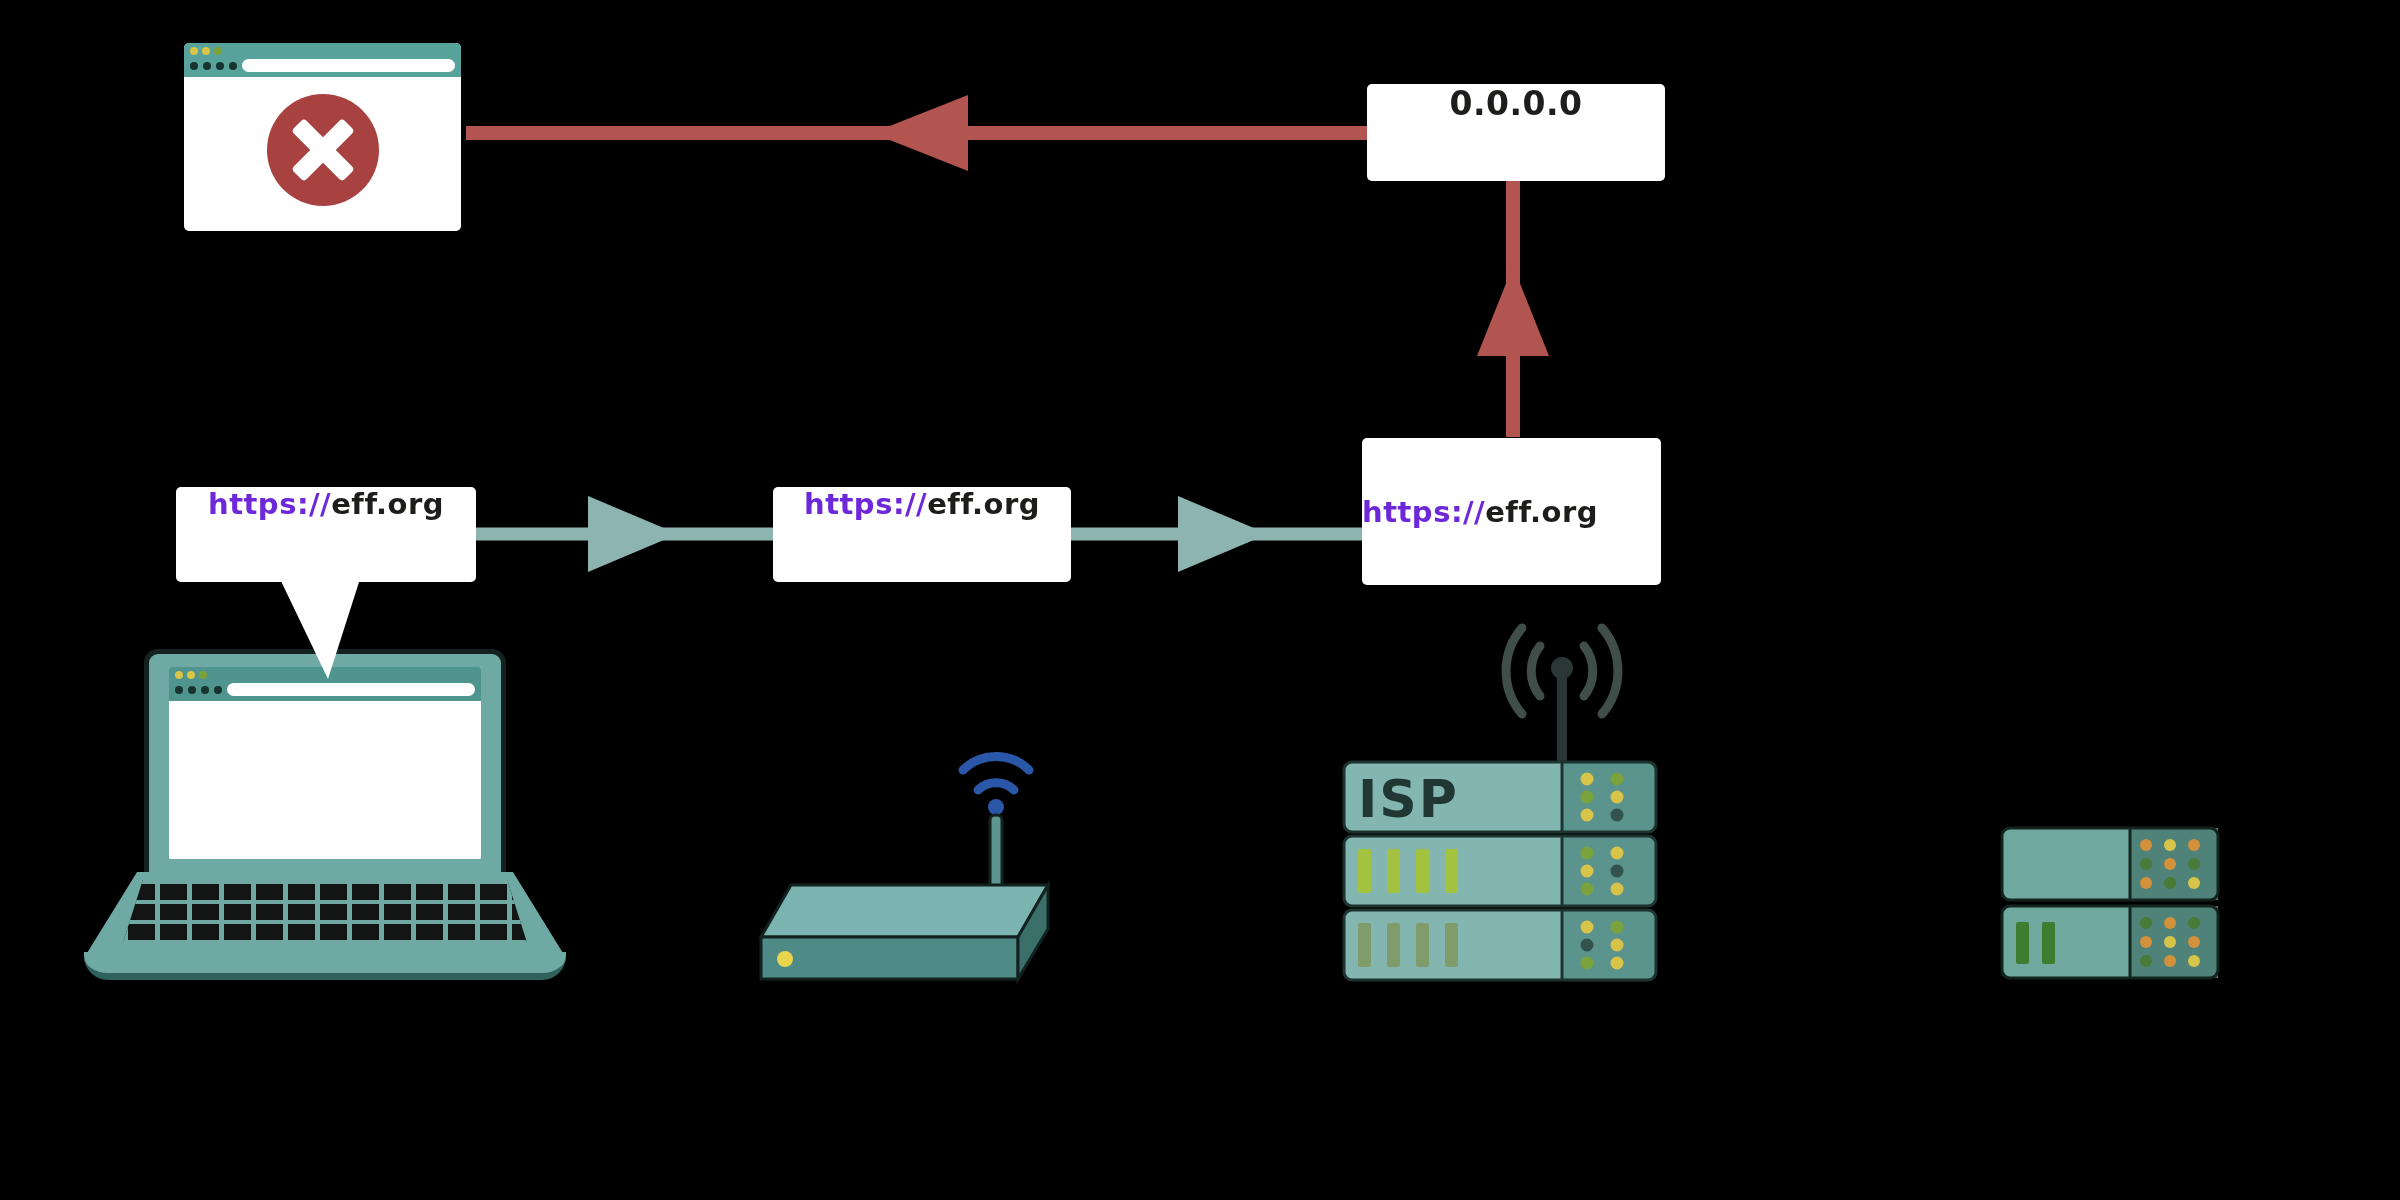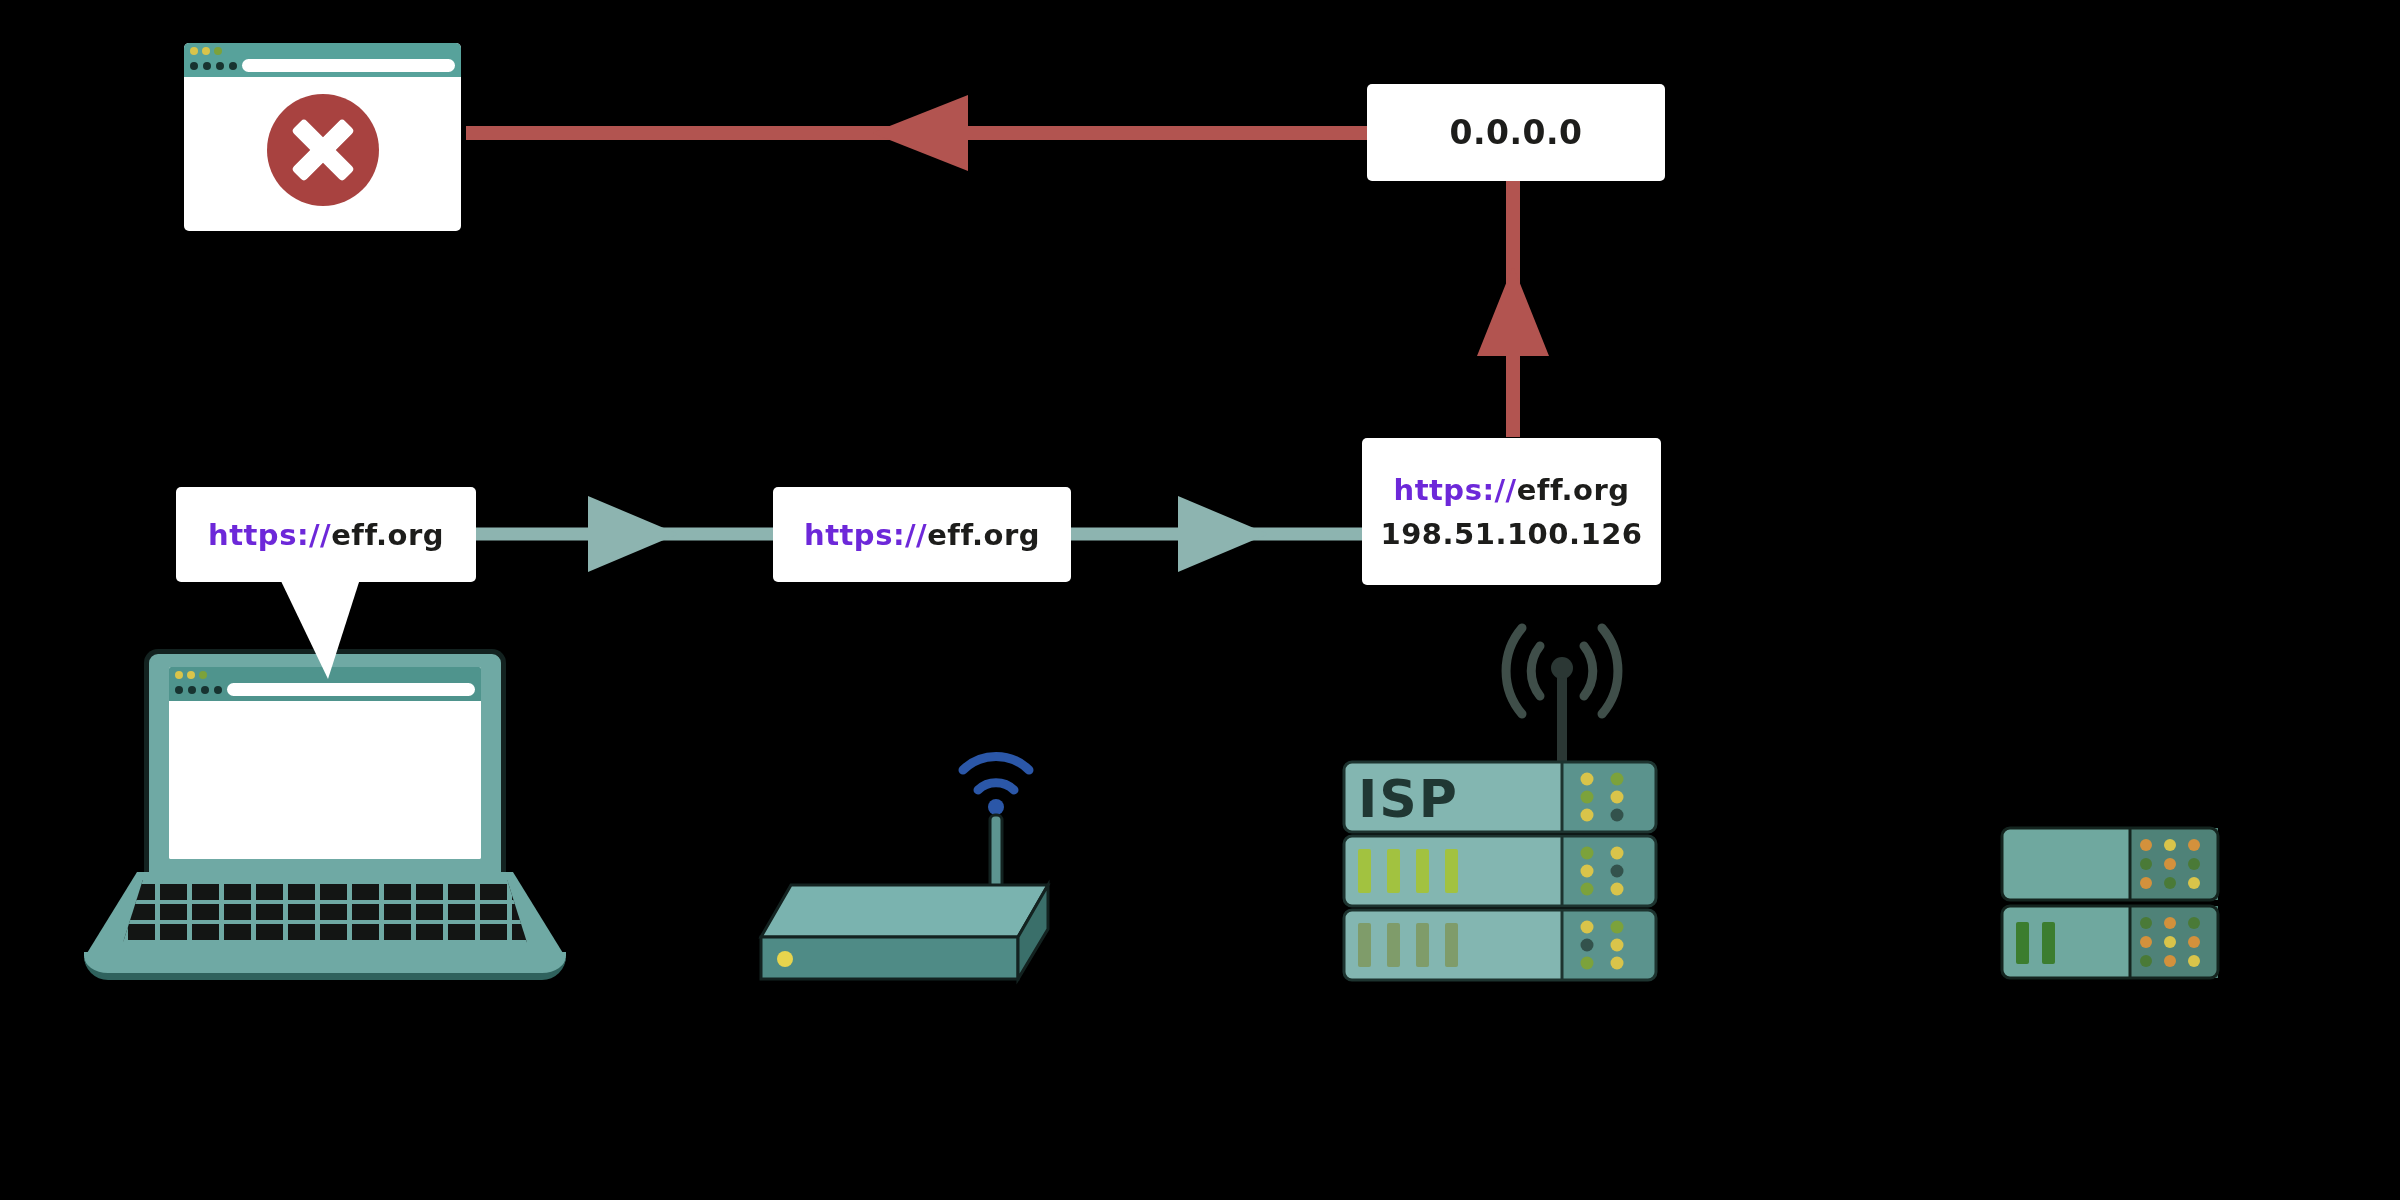--- a/index.html
+++ b/index.html
@@ -8,21 +8,21 @@
     position: relative; width: 2400px; height: 1200px;
     background: #000000; overflow: hidden;
     font-family: "DejaVu Sans", sans-serif;
   }
   .layer-arrows { position: absolute; left: 0; top: 0; width: 2400px; height: 1200px; z-index: 1; }
   .device { position: absolute; z-index: 2; }
 
   
   .wbox {
     position: absolute; z-index: 3; background: #ffffff; border-radius: 5px;
-    display: flex; align-items: center; justify-content: center;
+    display: flex; justify-content: center;
     font-weight: bold; color: #1d1d1b; font-size: 29px; letter-spacing: .5px;
   }
   .wbox .scheme { color: #6d28d9; }
   #box-blocked-ip { left: 1367px; top: 84px; width: 298px; height: 97px; font-size: 33px; }
   #box-request1  { left: 176px;  top: 487px; width: 300px; height: 95px; }
   #box-request2  { left: 773px;  top: 487px; width: 298px; height: 95px; }
   #box-answer    { left: 1362px; top: 438px; width: 299px; height: 147px; flex-direction: column; line-height: 44px; }
   .bubble-tail {
     position: absolute; left: 104px; top: 92px; width: 80px; height: 100px;
     background: #ffffff; clip-path: polygon(0 0, 100% 0, 60% 100%);
@@ -139,21 +139,20 @@
   <div id="box-request2" class="wbox">
     <span>
       <span class="scheme">https://</span><span>eff.org</span>
     </span>
   </div>
 
   <div id="box-answer" class="wbox">
     <span>
       <span class="scheme">https://</span><span>eff.org</span>
     </span>
-    <span>198.51.100.126</span>
   </div>
 
   <div id="laptop" class="device">
     <div class="screen">
       <div class="mini-browser">
         <div class="chrome-sm">
           <div class="dots-row">
             <span class="dot d-yellow"></span>
             <span class="dot d-yellow"></span>
             <span class="dot d-green"></span>

